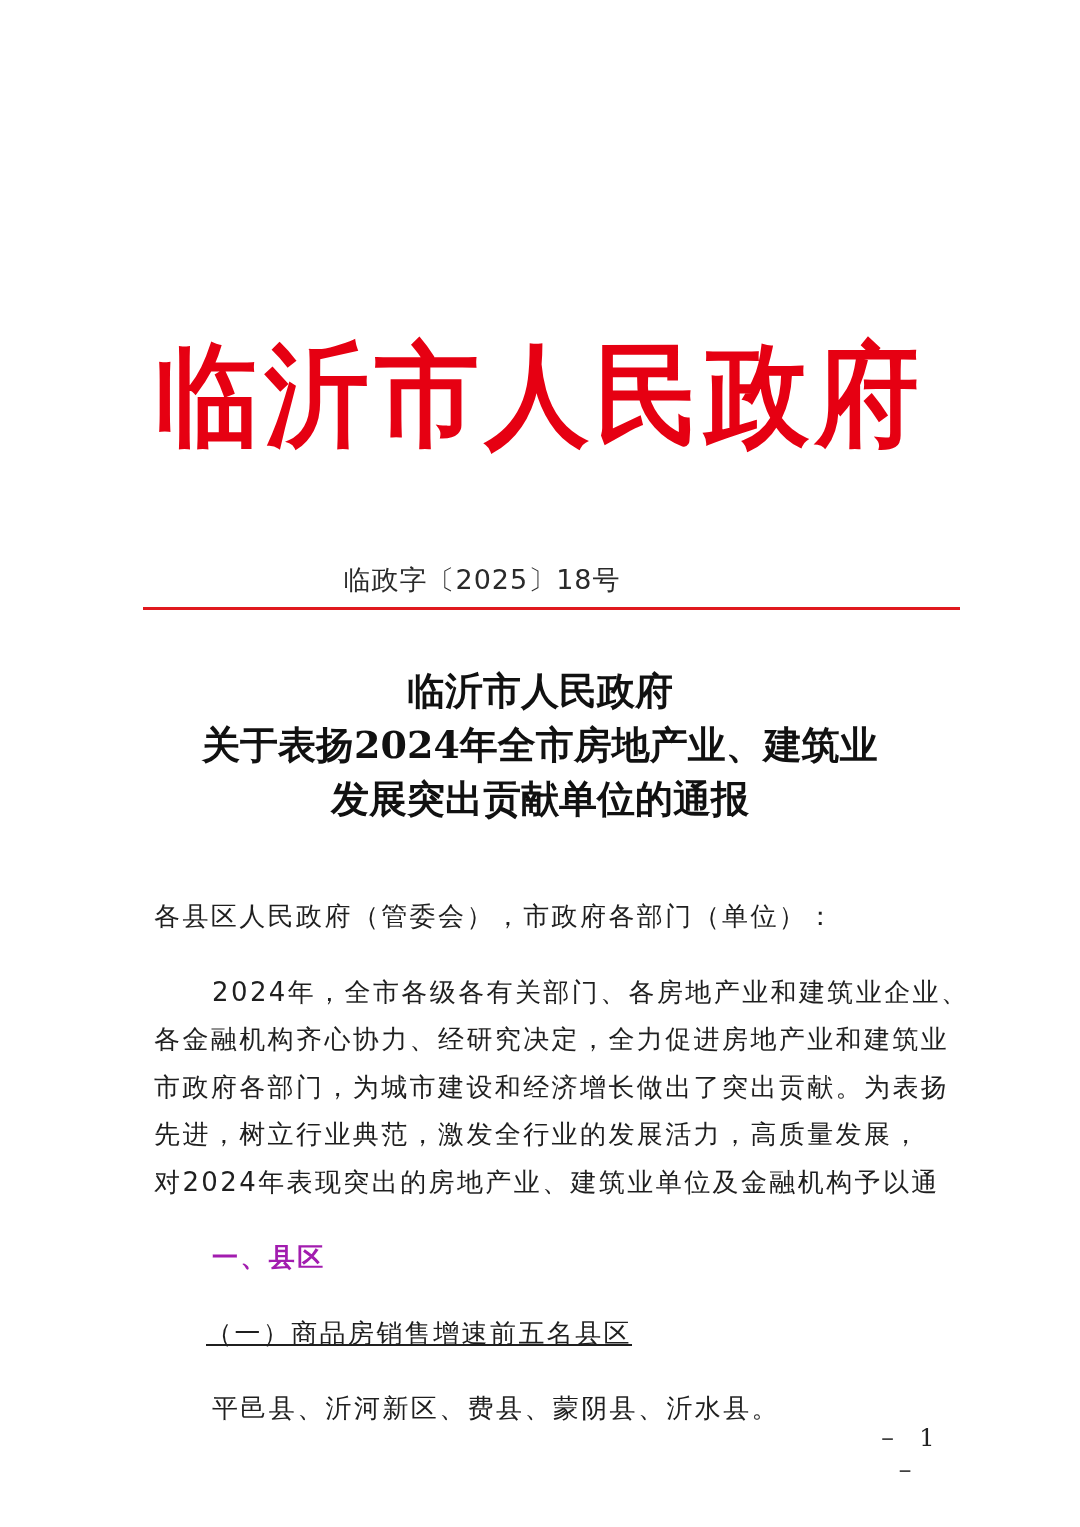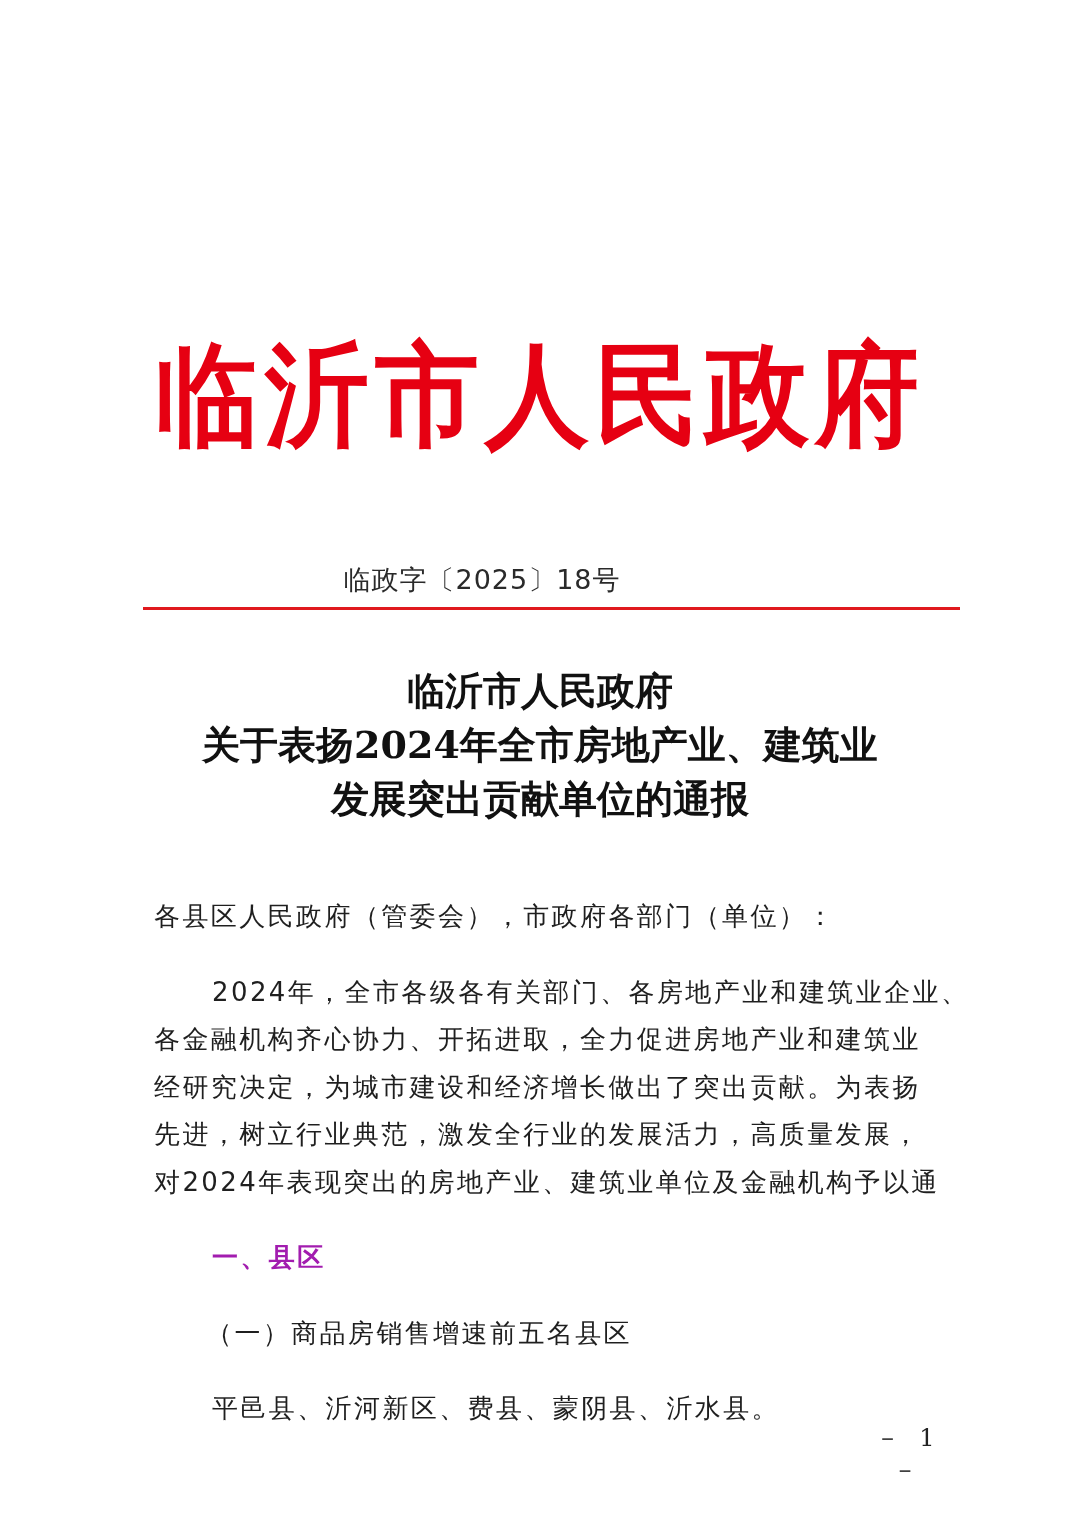--- a/index.html
+++ b/index.html
@@ -112,24 +112,24 @@
 
   <div class="title-block">
     <span class="title-line">临沂市人民政府</span>
     <span class="title-line">关于表扬2024年全市房地产业、建筑业</span>
     <span class="title-line">发展突出贡献单位的通报</span>
   </div>
 
   <div class="body-text">
     <span class="line">各县区人民政府（管委会），市政府各部门（单位）：</span>
     <span class="line indent">2024年，全市各级各有关部门、各房地产业和建筑业企业、</span>
-    <span class="line">各金融机构齐心协力、开拓进取，全力促进房地产业和建筑业</span>
-    <span class="line">经研究决定，为城市建设和经济增长做出了突出贡献。为表扬</span>
+    <span class="line">各金融机构齐心协力、经研究决定，全力促进房地产业和建筑业</span>
+    <span class="line">市政府各部门，为城市建设和经济增长做出了突出贡献。为表扬</span>
     <span class="line">先进，树立行业典范，激发全行业的发展活力，高质量发展，</span>
     <span class="line">对2024年表现突出的房地产业、建筑业单位及金融机构予以通</span>
     <span class="line indent heading-1">一、县区</span>
-    <span class="line indent" style="padding-left:52px;">（一）商品房销售增速前五名县区</span>
+    <span class="line indent" style="padding-left:52px;text-decoration:underline;">（一）商品房销售增速前五名县区</span>
     <span class="line indent">平邑县、沂河新区、费县、蒙阴县、沂水县。</span>
   </div>
 
   <div class="page-number">－ 1 －</div>
 
 </div>
 
 </body></html>

